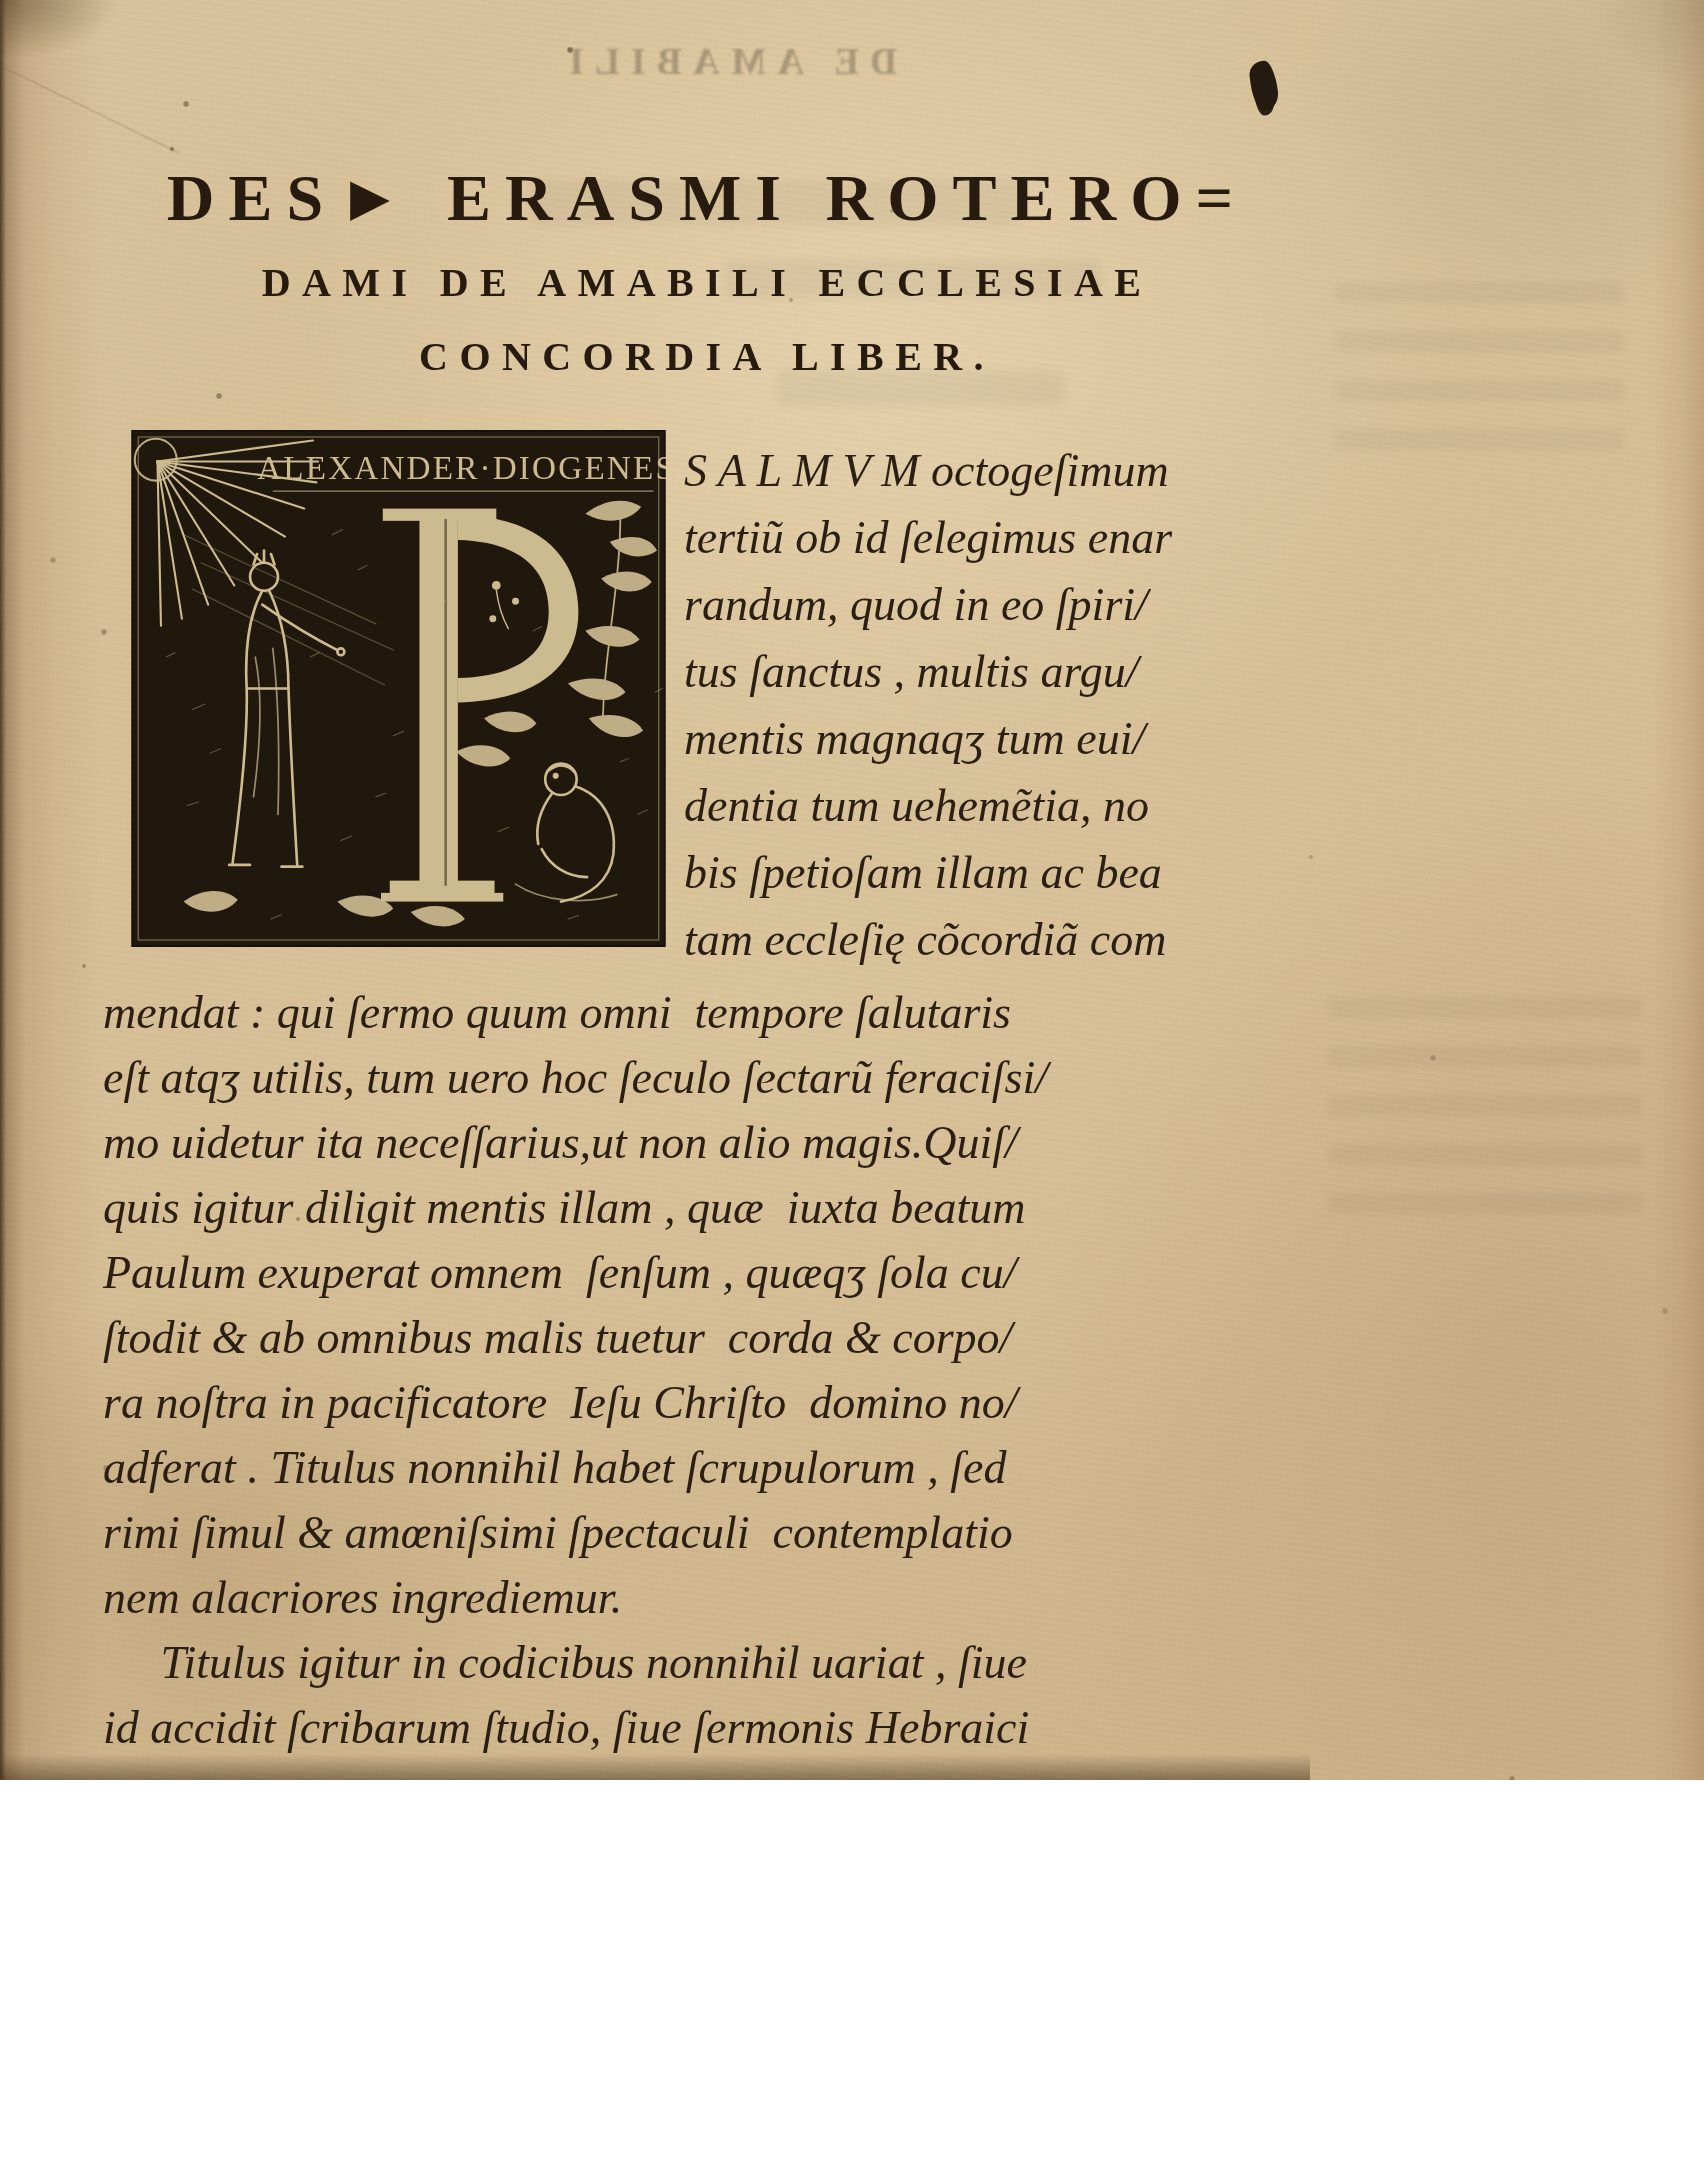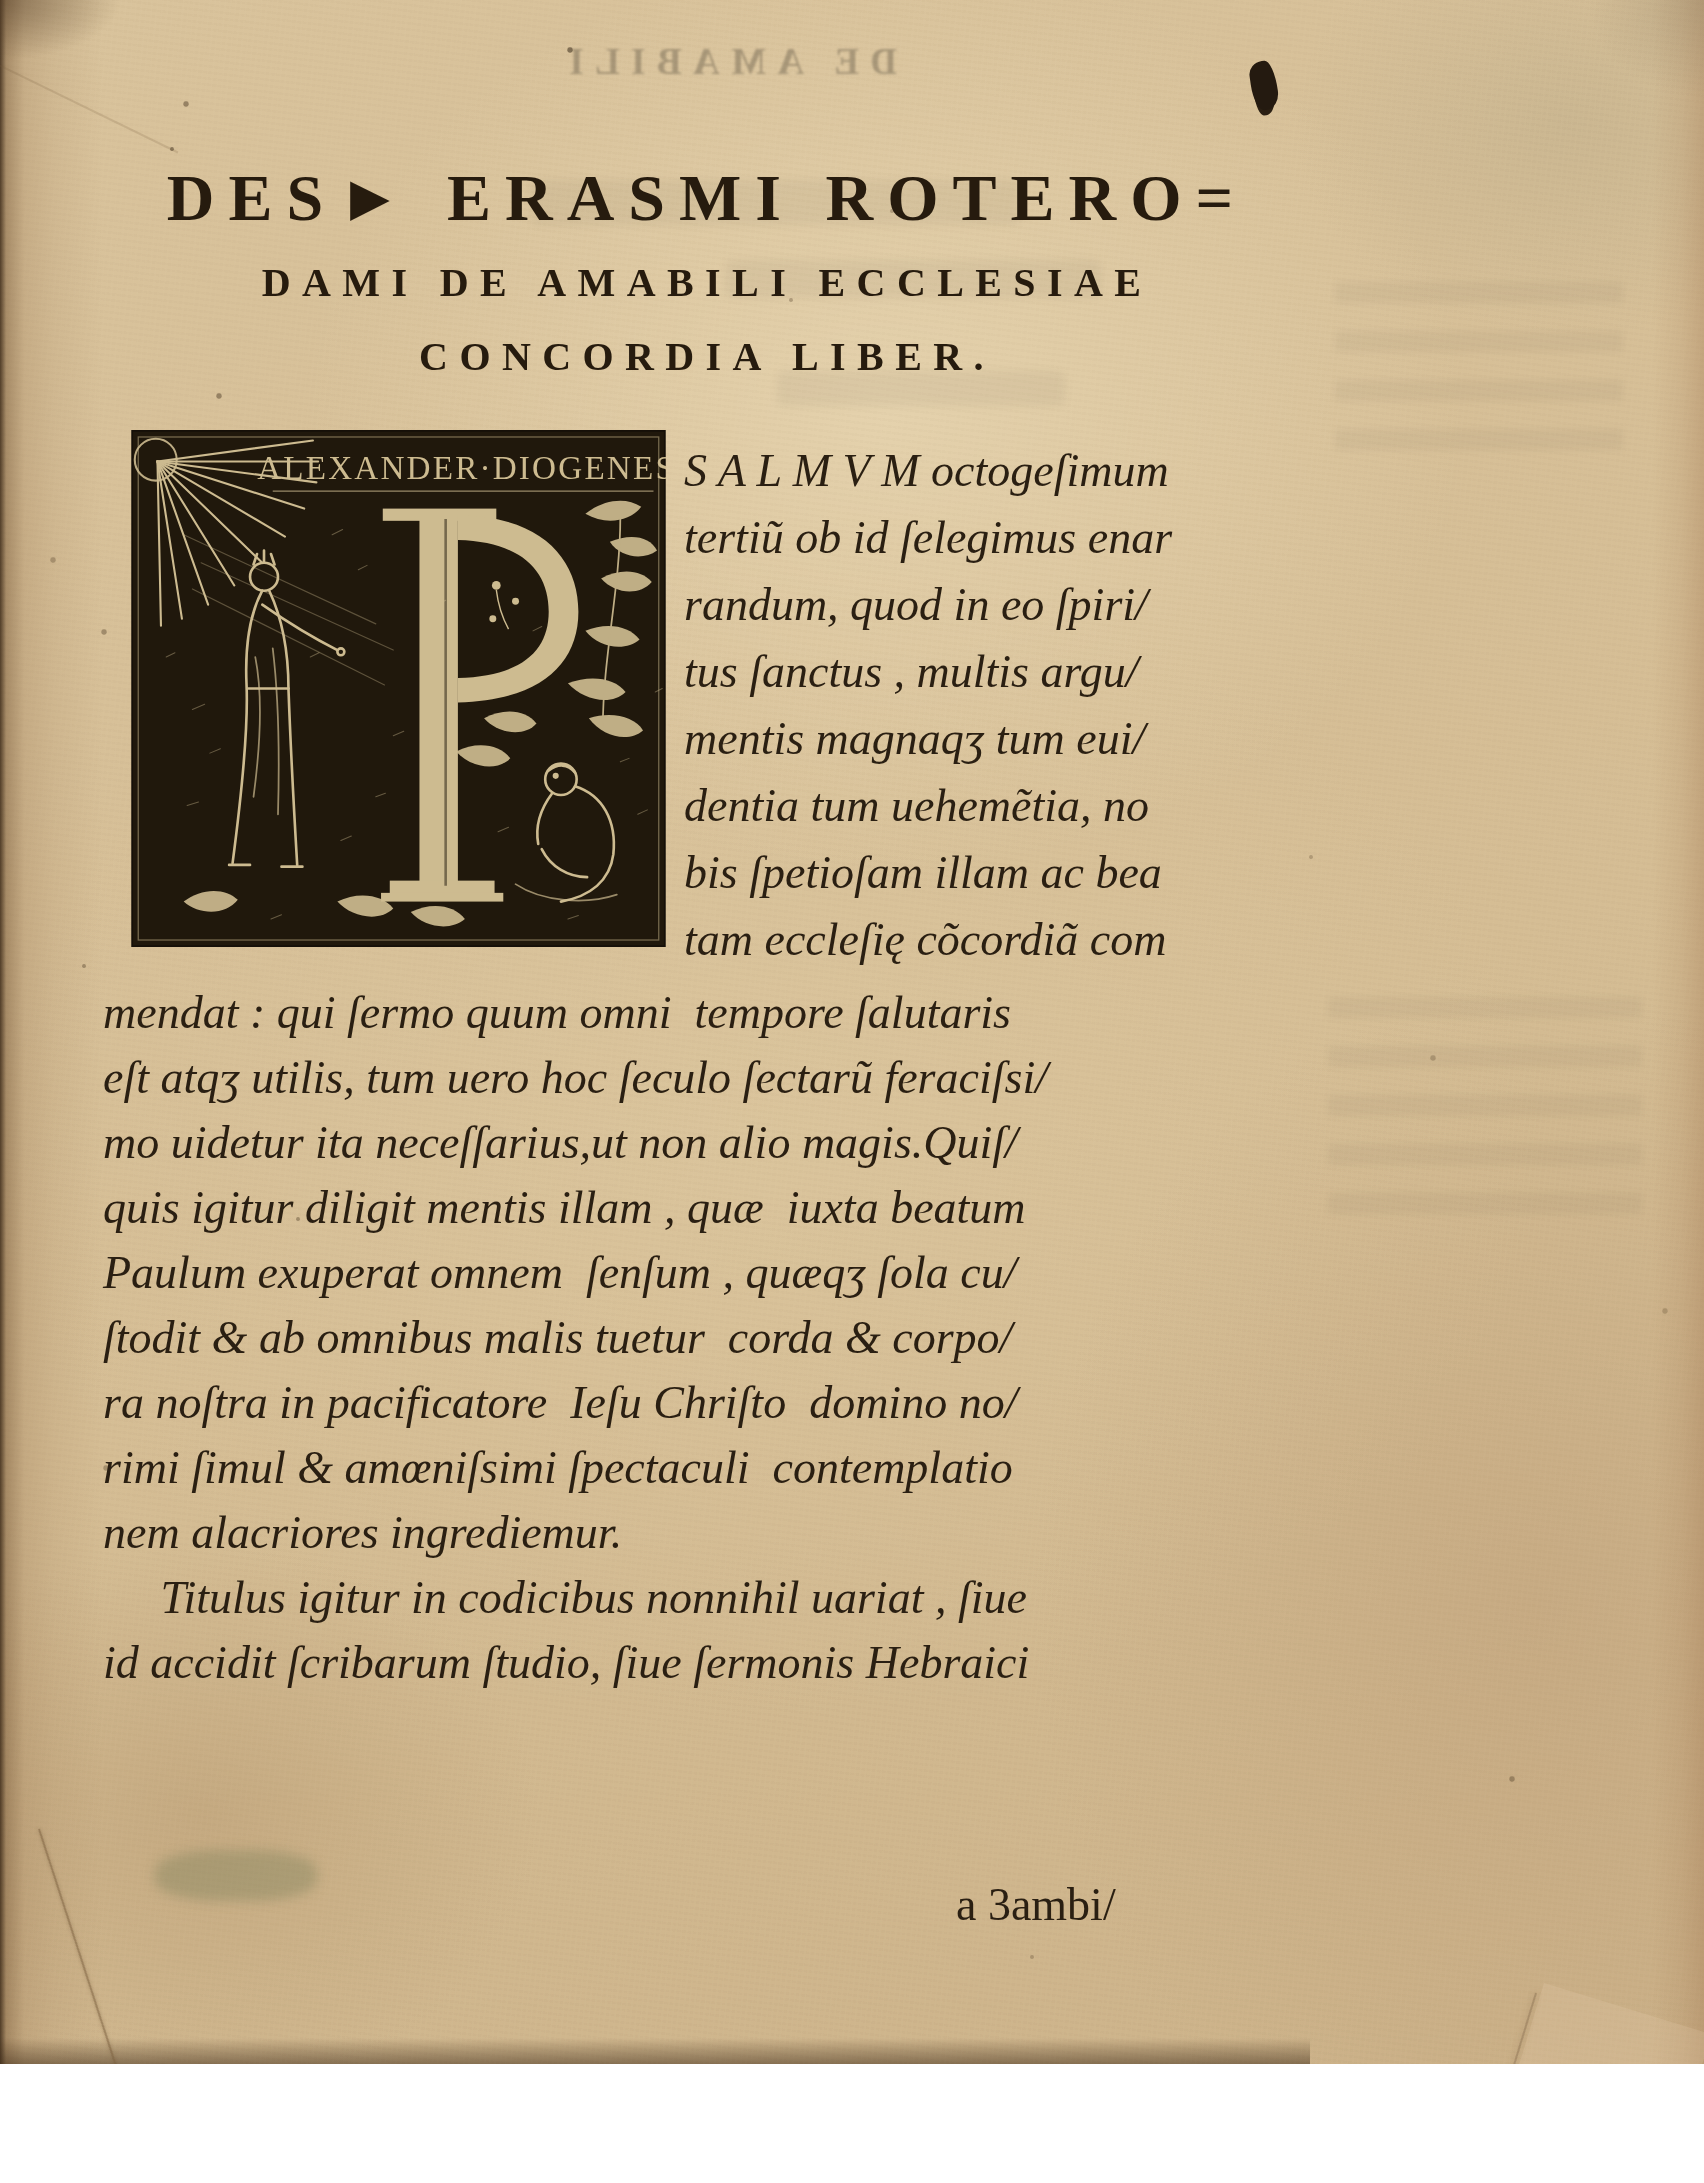--- a/index.html
+++ b/index.html
@@ -1,17 +1,17 @@
 <!DOCTYPE html>
 <html style="font-size:14px"><head>
 <meta charset="utf-8">
 <style>
   html,body{margin:0;padding:0;}
   .page{
-    position:relative; width:1704px; height:2064px; overflow:hidden;
+    position:relative; width:1704px; height:1780px; overflow:hidden;
     font-family:"Liberation Serif","DejaVu Serif",serif;
     color:#2a1f12;
     background-color:#d6c098;
     background-image:
       radial-gradient(ellipse 830px 655px at 52% 20%, rgba(238,222,187,.6), transparent 70%),
       radial-gradient(ellipse 699px 873px at 90% 78%, rgba(175,139,103,.28), transparent 72%),
       radial-gradient(ellipse 480px 393px at 12% 88%, rgba(168,136,96,.32), transparent 70%),
       radial-gradient(ellipse 393px 306px at 92% 6%, rgba(158,148,118,.22), transparent 70%),
       radial-gradient(ellipse 1048px 786px at 45% 55%, rgba(228,209,170,.35), transparent 75%),
       linear-gradient(160deg,#d9c39c 0%, #d5bd94 55%, #ccb289 100%);
@@ -215,20 +215,21 @@
     </div>
 
   <div class="fullblock">
       <div class="tline">mendat : qui ſermo quum omni  tempore ſalutaris</div>
       <div class="tline">eſt atqʒ utilis, tum uero hoc ſeculo ſectarũ feraciſsi/</div>
       <div class="tline">mo uidetur ita neceſſarius,ut non alio magis.Quiſ/</div>
       <div class="tline">quis igitur diligit mentis illam , quæ  iuxta beatum</div>
       <div class="tline">Paulum exuperat omnem  ſenſum , quæqʒ ſola cu/</div>
       <div class="tline">ſtodit &amp; ab omnibus malis tuetur  corda &amp; corpo/</div>
       <div class="tline">ra noſtra in pacificatore  Ieſu Chriſto  domino no/</div>
+      <div class="tline">adferat . Titulus nonnihil habet ſcrupulorum , ſed</div>
       <div class="tline">rimi ſimul &amp; amœniſsimi ſpectaculi  contemplatio</div>
       <div class="tline">nem alacriores ingrediemur.</div>
       <div class="tline">     Titulus igitur in codicibus nonnihil uariat , ſiue</div>
       <div class="tline">id accidit ſcribarum ſtudio, ſiue ſermonis Hebraici</div>
     </div>
 
   <div class="sigline">
     <span>a 3</span>
     <span>ambi/</span>
   </div>

